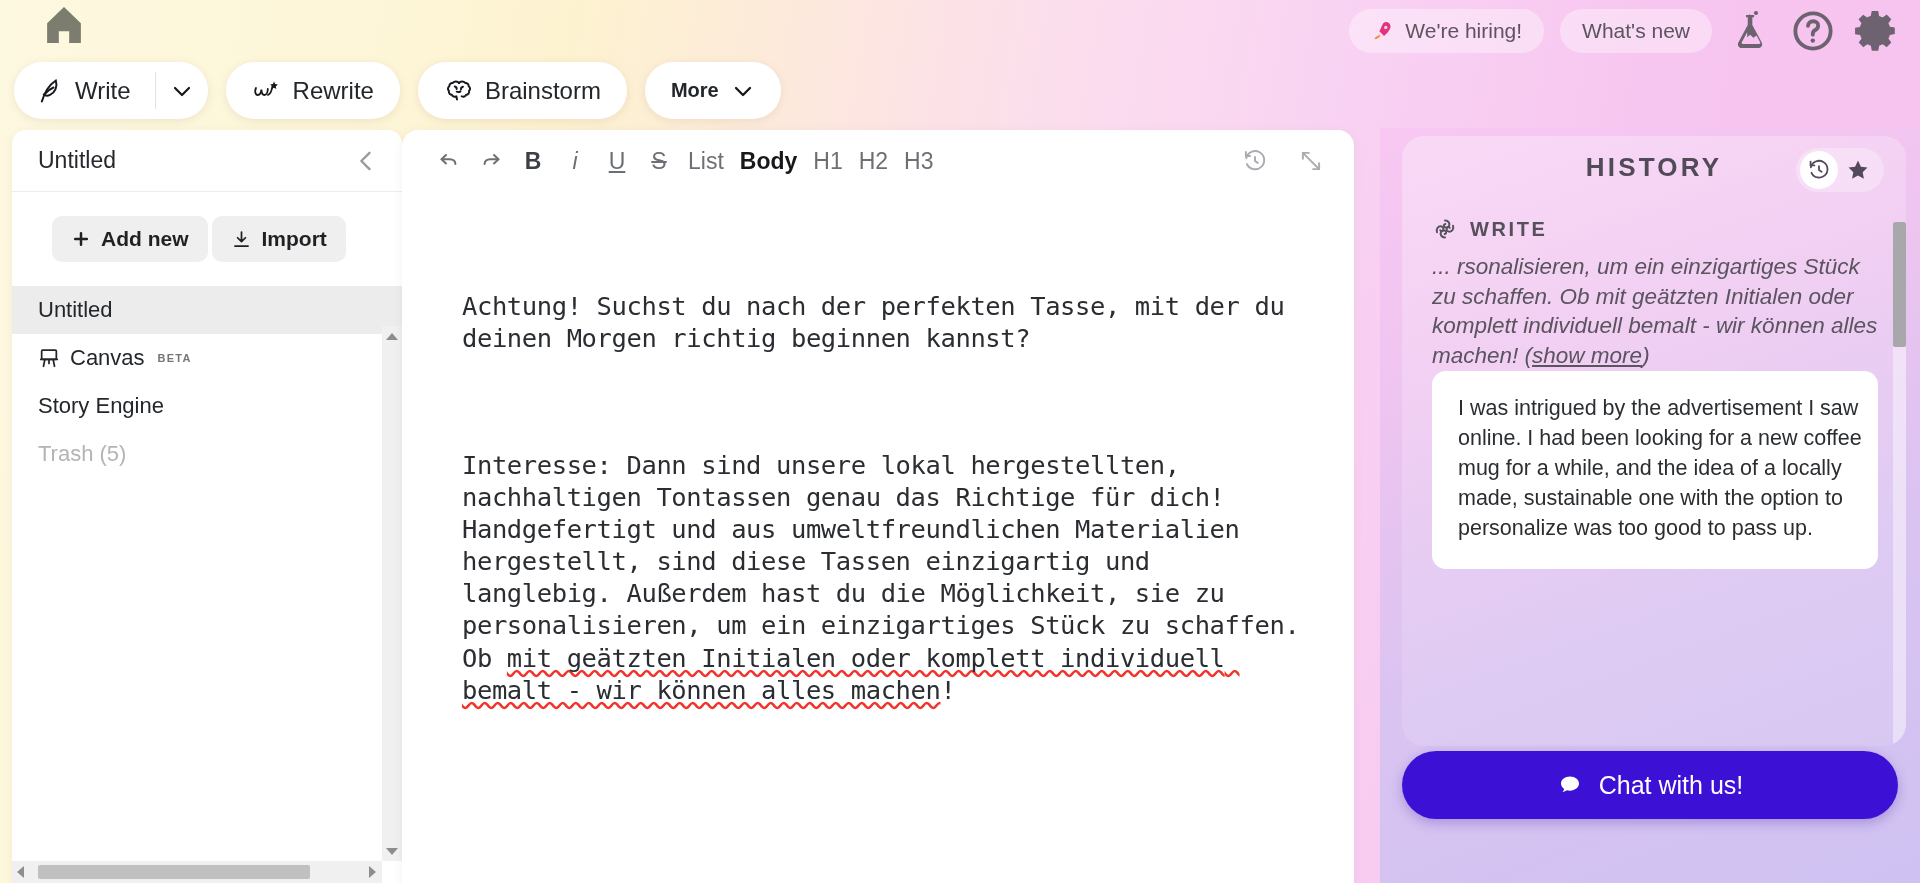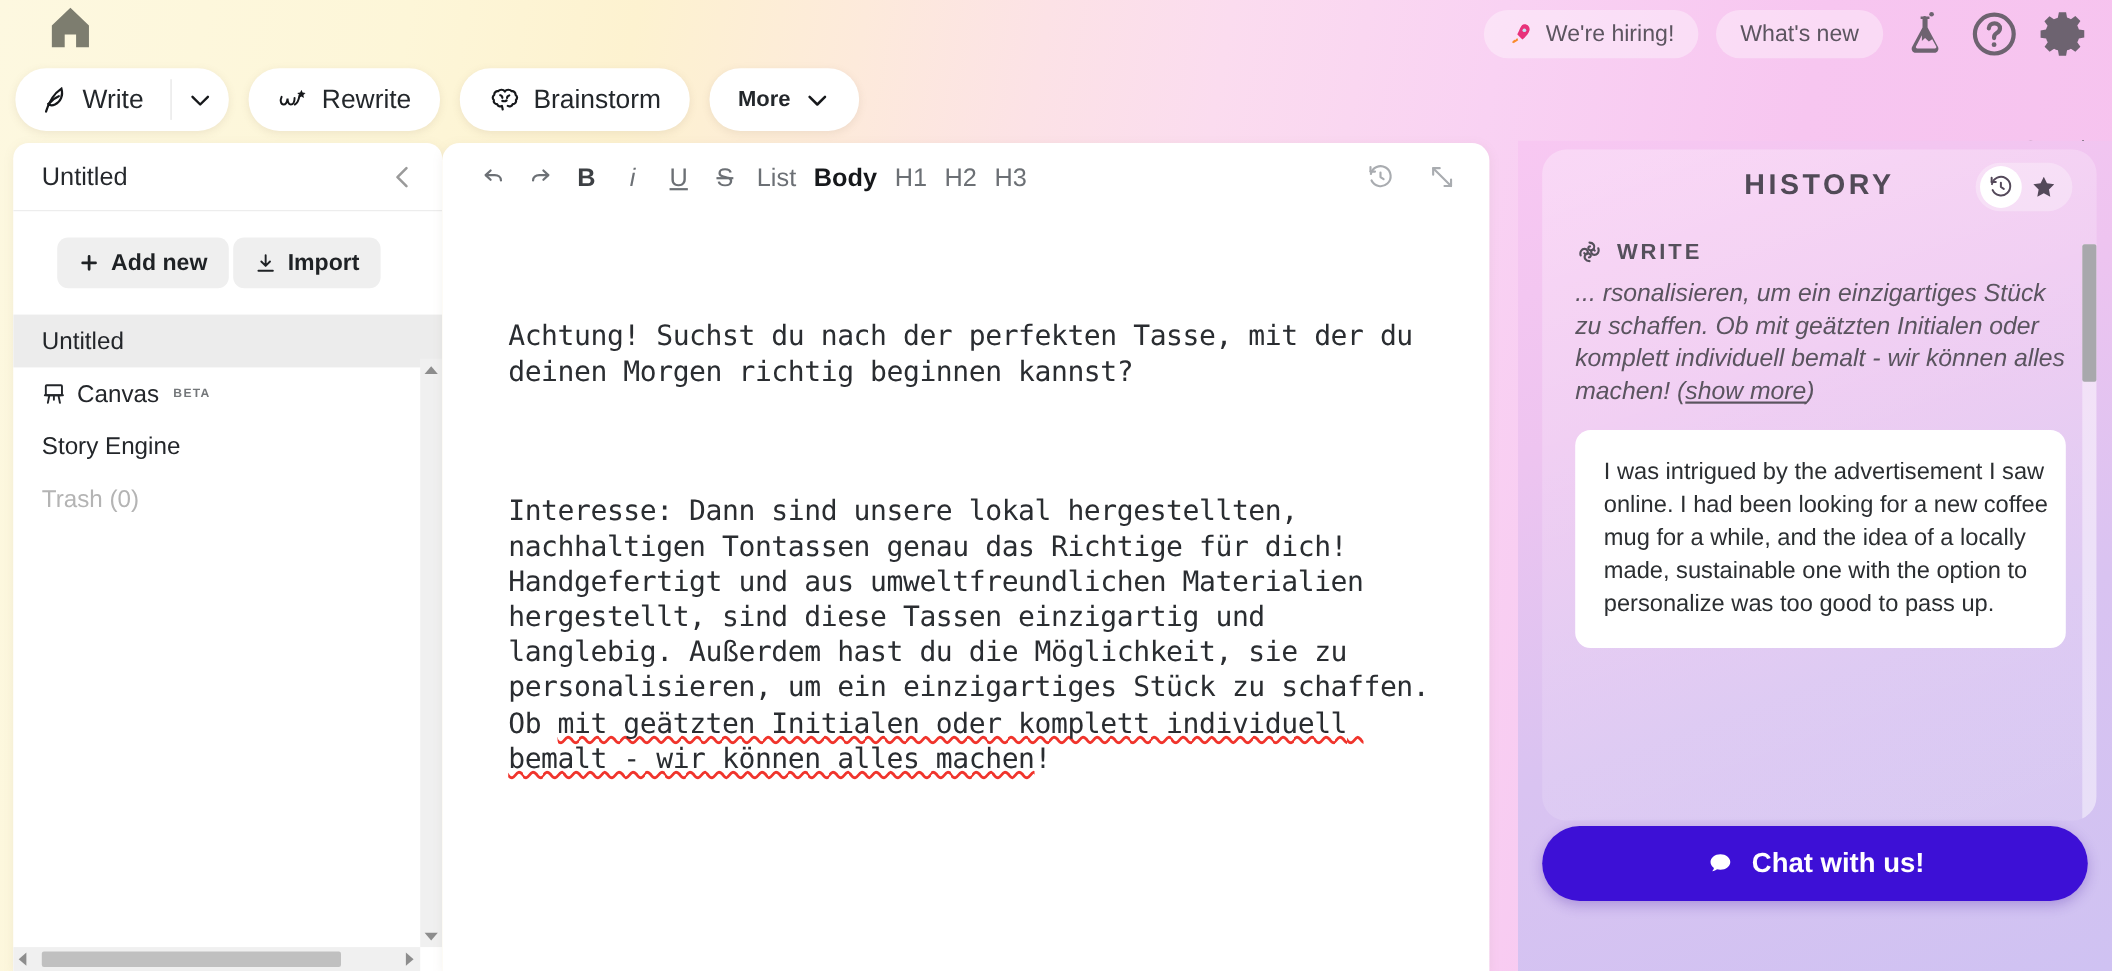--- a/index.html
+++ b/index.html
@@ -203,39 +203,38 @@
     display: flex; align-items: center; gap: 12px; margin-bottom: 10px;
   }
   .entry-label {
     font-size: 20px; letter-spacing: 2.6px; font-weight: 700; color: #55505c;
   }
   .entry-snip {
     font-size: 22.5px; line-height: 1.32; font-style: italic; color: #5a545f;
   }
   .showmore { text-decoration: underline; cursor: pointer; }
   .entry-box {
-    margin-top: 20px;
     background: #fff; border-radius: 14px;
     padding: 22px 10px 26px 26px;
     font-size: 21.5px; line-height: 1.40; color: #2b2e31;
   }
   .hist-scroll {
     position: absolute; right: 0; top: 86px; width: 13px; bottom: 0;
     background: rgba(255,255,255,.42);
   }
   .hist-thumb {
     position: absolute; right: 0; top: 86px; width: 13px; height: 125px;
     background: #a8a8ac; border-radius: 2px;
   }
   .chat-btn {
     position: absolute; left: 22px; right: 22px; bottom: 64px;
     height: 68px; border-radius: 34px;
     background: #3d10d6;
     display: flex; align-items: center; justify-content: center; gap: 16px;
-    color: #fff; font-size: 25px; font-weight: 700; cursor: pointer;
+    color: #fff; font-size: 25px; font-weight: 400; cursor: pointer;
     box-shadow: 0 4px 12px rgba(60,20,160,.28);
   }
 </style>
 </head>
 <body>
 
 <div class="header">
 
   <div class="home-icon">
     <svg viewBox="0 0 24 24" fill="currentColor" style="width:100%;height:100%">
@@ -389,21 +388,21 @@
           <path d="M3 13.5h18M7.5 13.5 6 21M16.5 13.5 18 21M12 13.5V18"></path>
         </svg>
       </span>
       <span>Canvas</span>
       <span class="beta">BETA</span>
     </div>
     <div class="sb-item">
       <span>Story Engine</span>
     </div>
     <div class="sb-item muted">
-      <span>Trash (0)</span>
+      <span>Trash (5)</span>
     </div>
   </div>
 
   <div class="sb-vscroll">
     <div class="arrow">
       <div class="tri" style="border-left:6px solid transparent;border-right:6px solid transparent;border-bottom:7px solid #8d8d8d;"></div>
     </div>
     <div class="arrow" style="position:absolute;bottom:0;">
       <div class="tri" style="border-left:6px solid transparent;border-right:6px solid transparent;border-top:7px solid #8d8d8d;"></div>
     </div>

